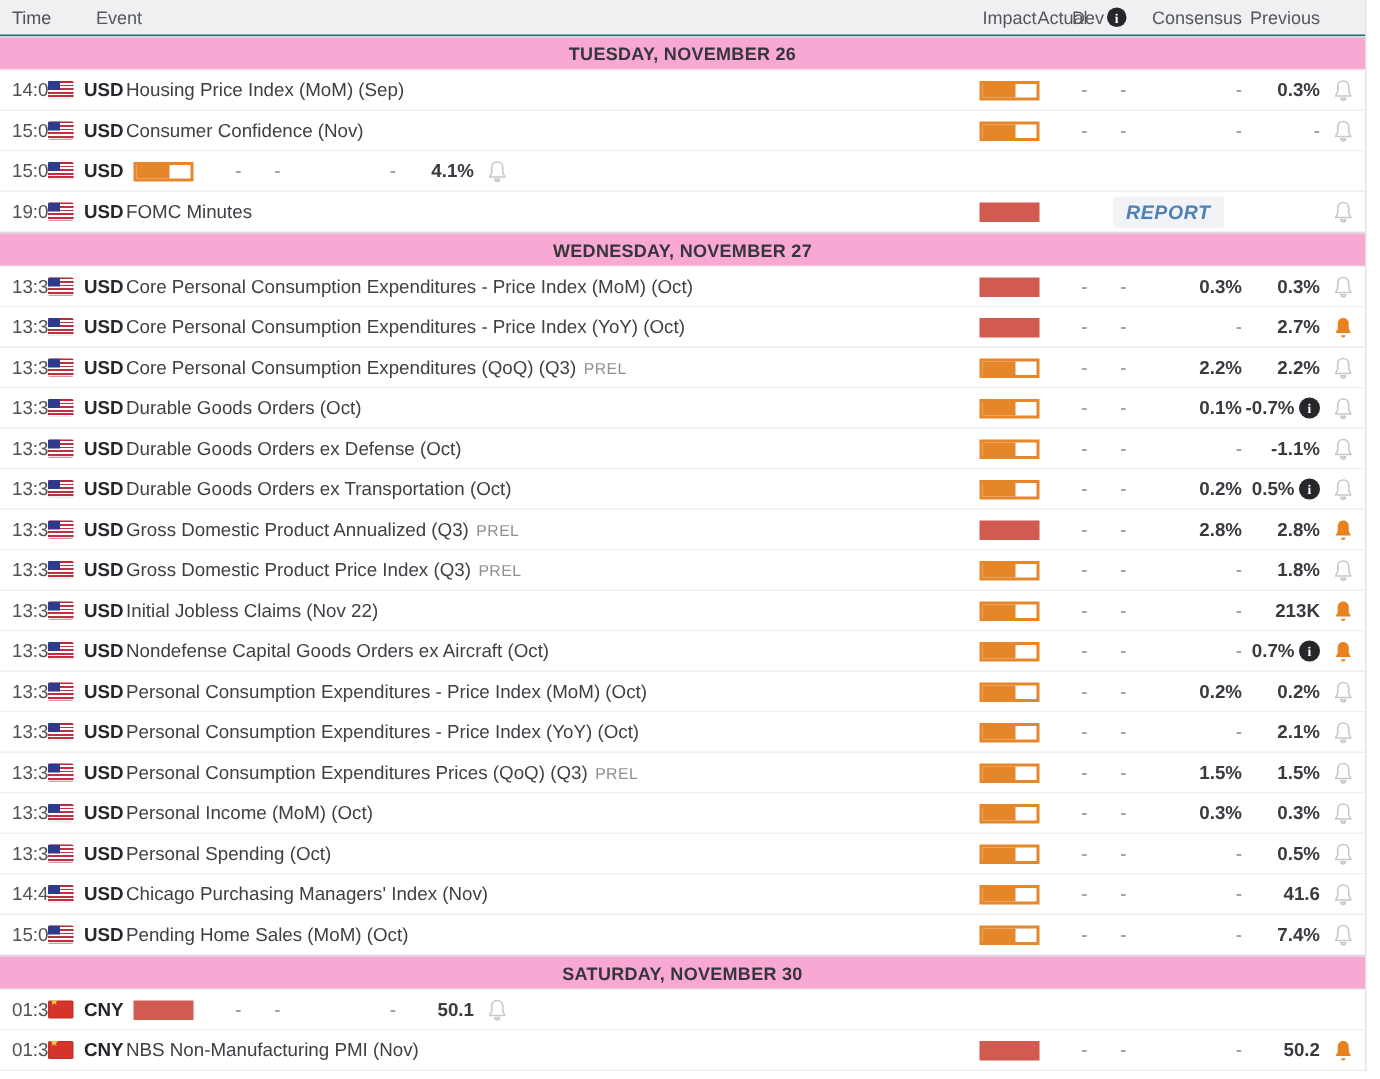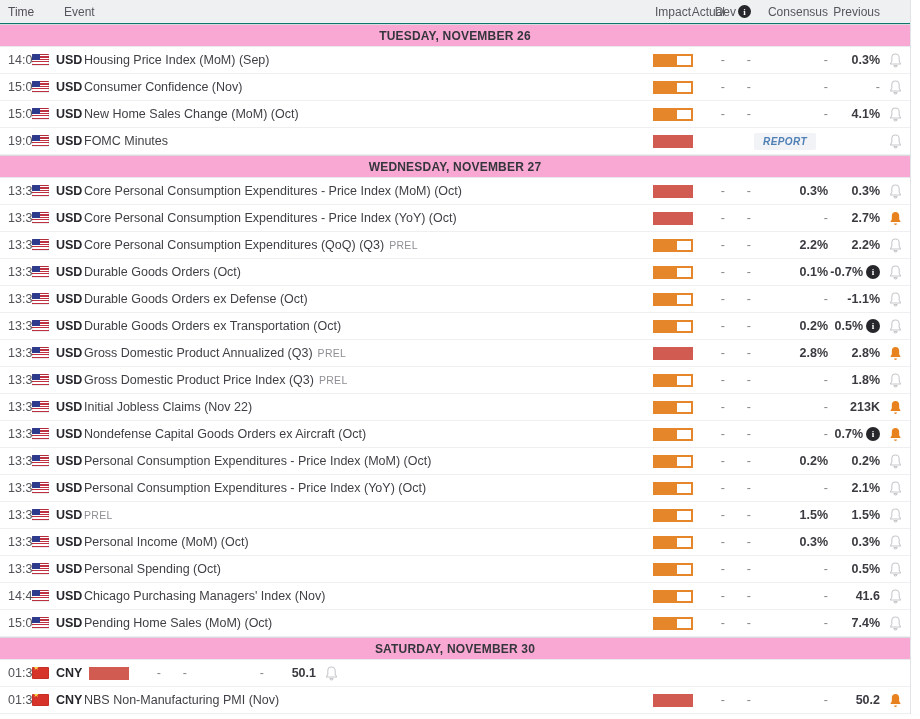--- a/index.html
+++ b/index.html
@@ -43,21 +43,21 @@
   .bar { position:relative; width:40px; height:13px; }
   .bar.medium { border:2px solid #e5862b; background:#fff; }
   .bar.medium .fill { position:absolute; left:0; top:0; bottom:0; width:60%; background:#e5862b; }
   .bar.high { background:#d15b51; }
 
   .c-actual,.c-dev,.c-cons,.c-prev { display:flex; align-items:center; justify-content:flex-end; }
   .v { font-weight:700; color:#3a3a40; font-size:12.5px; }
   .v.dash { font-weight:400; color:#85858b; }
   .v:empty { display:none; }
 
-  .report { font-size:10px; font-weight:700; font-style:italic; color:#4e7fb5;
+  .report { font-size:13px; font-weight:700; font-style:italic; color:#4e7fb5;
             background:#f2f3f7; padding:3px 9px; border-radius:2px; letter-spacing:.4px;
             margin-right:12px; }
   .rev-info { display:inline-flex; align-items:center; justify-content:center;
               width:14px; height:14px; border-radius:50%; background:#26262b; color:#fff;
               font-size:9px; font-weight:700; font-family:"Liberation Serif", serif;
               margin-left:3px; flex:0 0 auto; }
 
   .c-bell { display:flex; align-items:center; justify-content:center; cursor:pointer; }
   .bell svg { display:block; }
   .bell.off path { fill:none; stroke:#c7c7cc; stroke-width:1.5; }
@@ -174,24 +174,20 @@
       </span>
     </span>
   </div>
 
   <div class="row">
     <span class="c-time">15:00</span>
     <span class="c-flag">
               <span class="flag flag-us"></span>
             </span>
     <span class="c-curr">USD</span>
-    <span class="c-event">
-      <span class="event-name">New Home Sales Change (MoM) (Oct)</span>
-
-    </span>
     <span class="c-impact">
       <span class="bar medium">
                 <span class="fill"></span>
               </span>
     </span>
     <span class="c-actual">
               <span class="v dash">-</span>
             </span>
     <span class="c-dev">
               <span class="v dash">-</span>
@@ -716,20 +712,21 @@
     </span>
   </div>
 
   <div class="row">
     <span class="c-time">13:30</span>
     <span class="c-flag">
               <span class="flag flag-us"></span>
             </span>
     <span class="c-curr">USD</span>
     <span class="c-event">
+      <span class="event-name">Personal Consumption Expenditures Prices (QoQ) (Q3)</span>
       <span class="prel">PREL</span>
     </span>
     <span class="c-impact">
       <span class="bar medium">
                 <span class="fill"></span>
               </span>
     </span>
     <span class="c-actual">
               <span class="v dash">-</span>
             </span>

